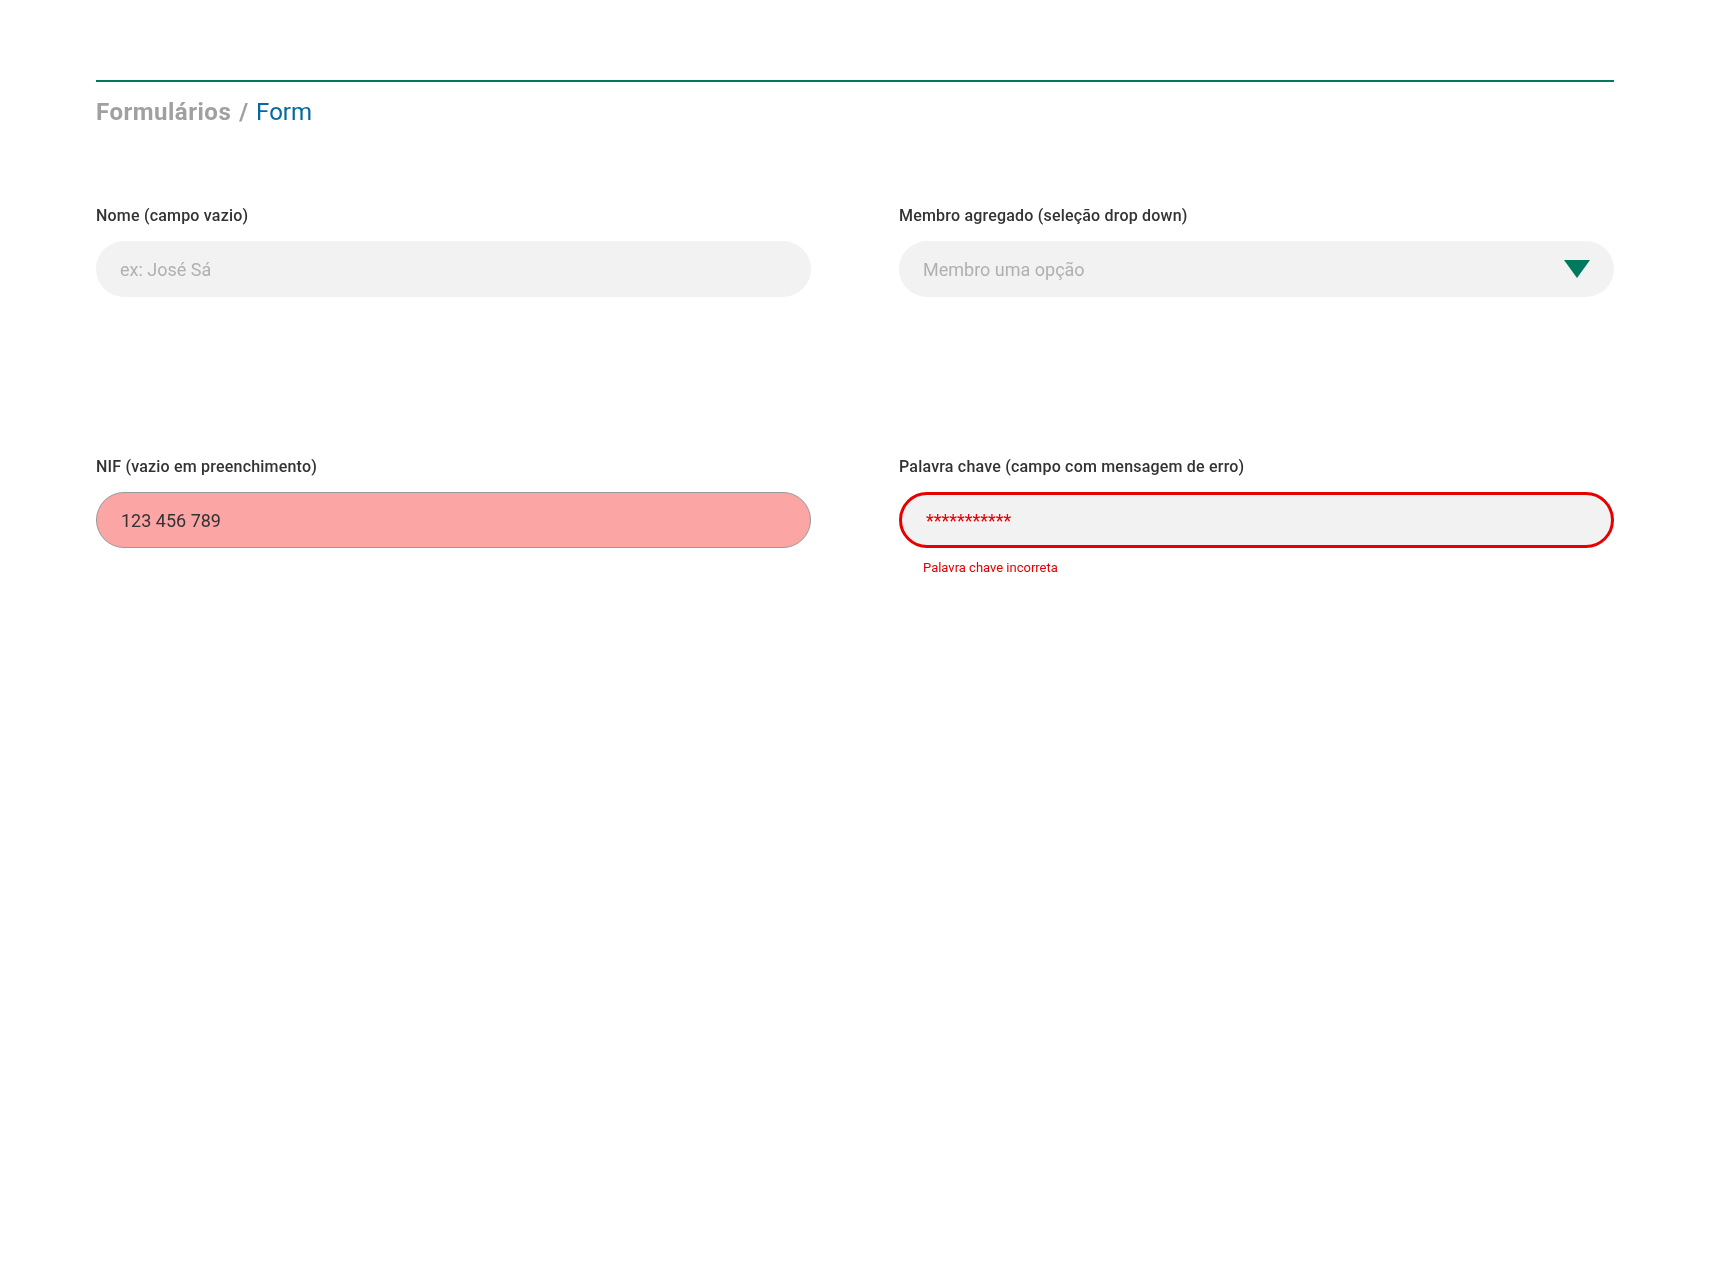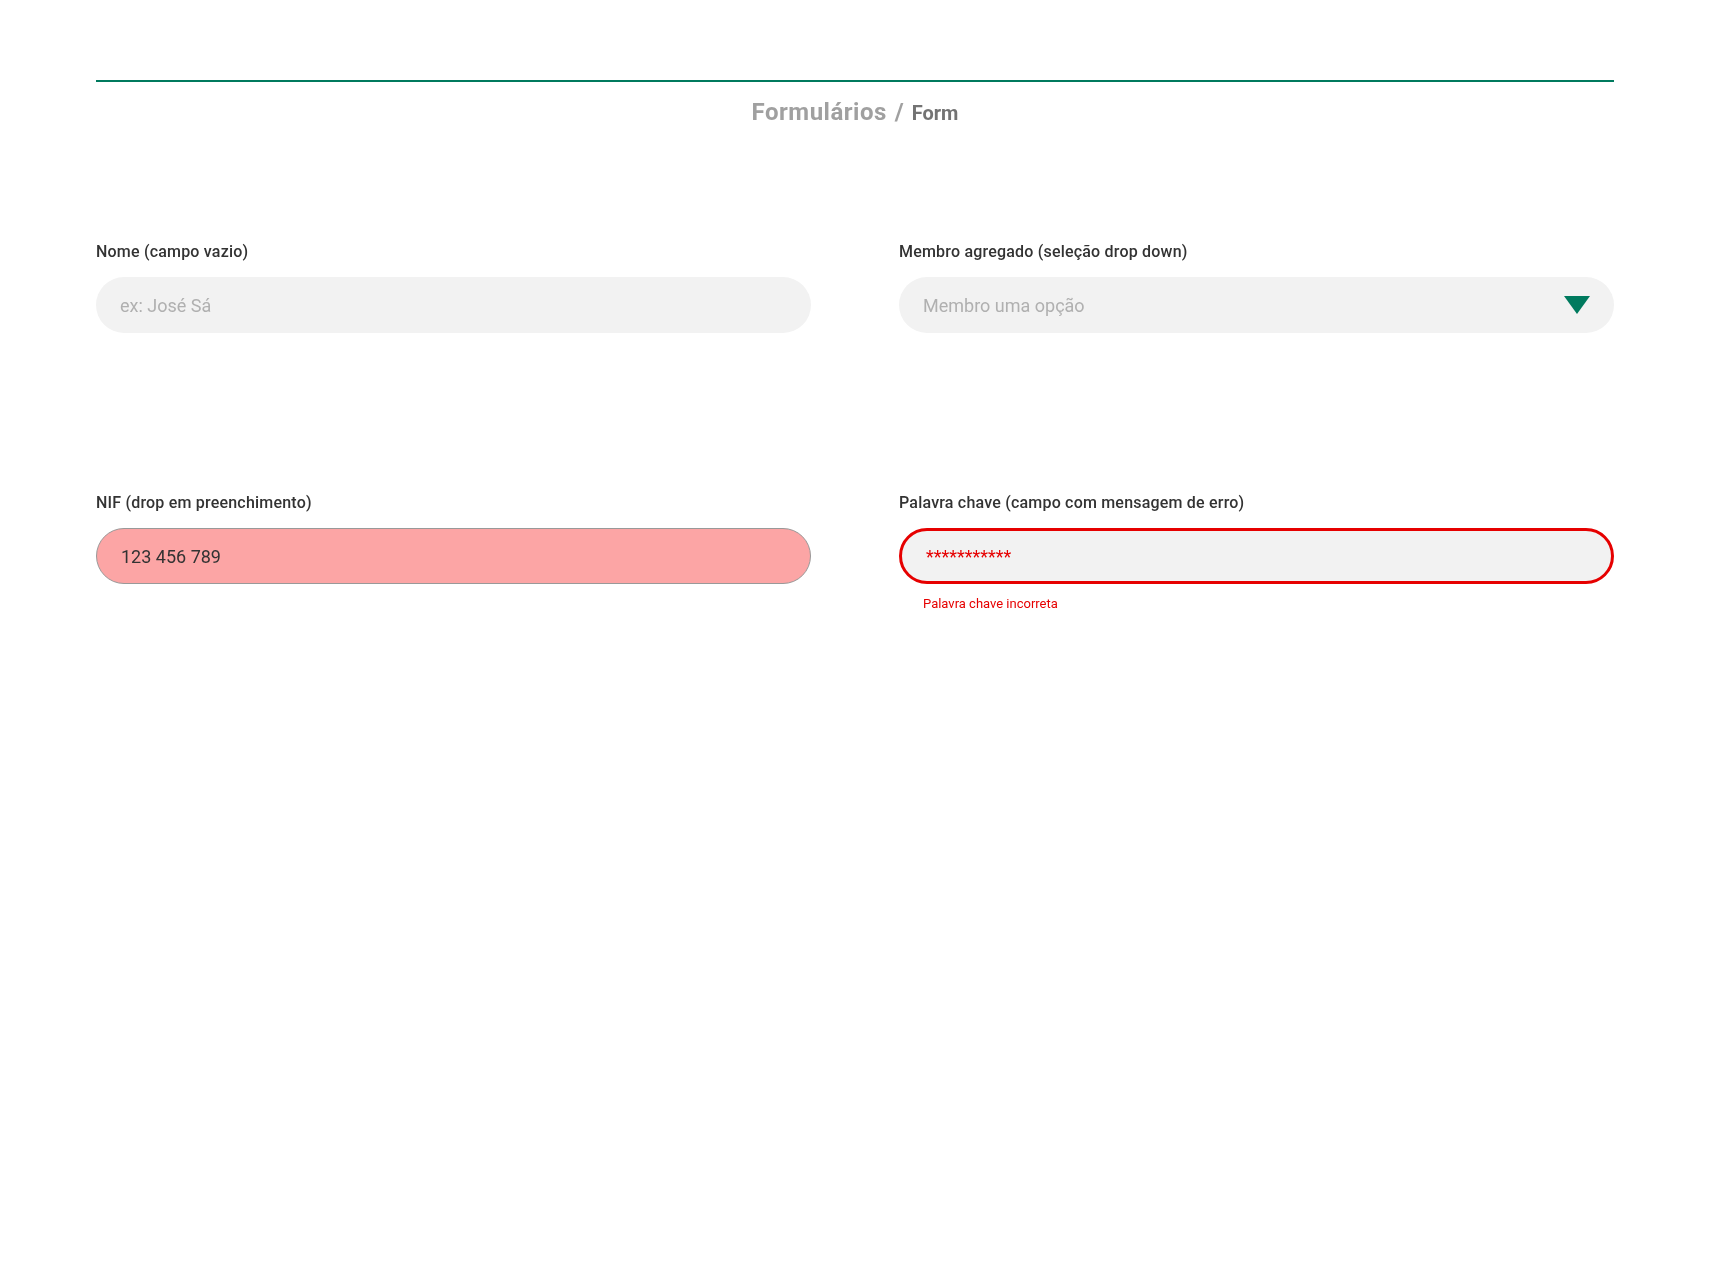--- a/index.html
+++ b/index.html
@@ -19,38 +19,37 @@
     }
     .divider {
       height: 2px;
       background: #007a5e;
       margin-bottom: 16px;
     }
     .title-row {
       display: flex;
       align-items: baseline;
       gap: 8px;
-      margin-bottom: 116px;
-      justify-content: center;
+      margin-bottom: 80px;
     }
     .title-main {
       font-size: 24px;
       font-weight: 700;
       color: #a0a0a0;
       letter-spacing: 0.5px;
     }
     .title-slash {
       font-size: 24px;
       font-weight: 700;
       color: #a0a0a0;
     }
     .title-sub {
-      font-size: 20px;
-      font-weight: 700;
-      color: #737373;
+      font-size: 24px;
+      font-weight: 400;
+      color: #0369a1;
     }
     .form-grid {
       display: grid;
       grid-template-columns: 1fr 1fr;
       column-gap: 88px;
       row-gap: 160px;
     }
     .field {
       display: flex;
       flex-direction: column;
@@ -150,21 +149,21 @@
 
     <div class="field">
       <label class="label">Membro agregado (seleção drop down)</label>
       <div class="select-wrap">
         <div class="select-display">Membro uma opção</div>
         <div class="select-chevron"></div>
       </div>
     </div>
 
     <div class="field">
-      <label class="label">NIF (drop em preenchimento)</label>
+      <label class="label">NIF (vazio em preenchimento)</label>
       <div class="input-wrap">
         <input type="text" class="input active" value="123 456 789" style="">
       </div>
     </div>
 
     <div class="field">
       <label class="label">Palavra chave (campo com mensagem de erro)</label>
       <div class="input-wrap">
         <input type="text" class="input error" value="***********" style="">
       </div>

